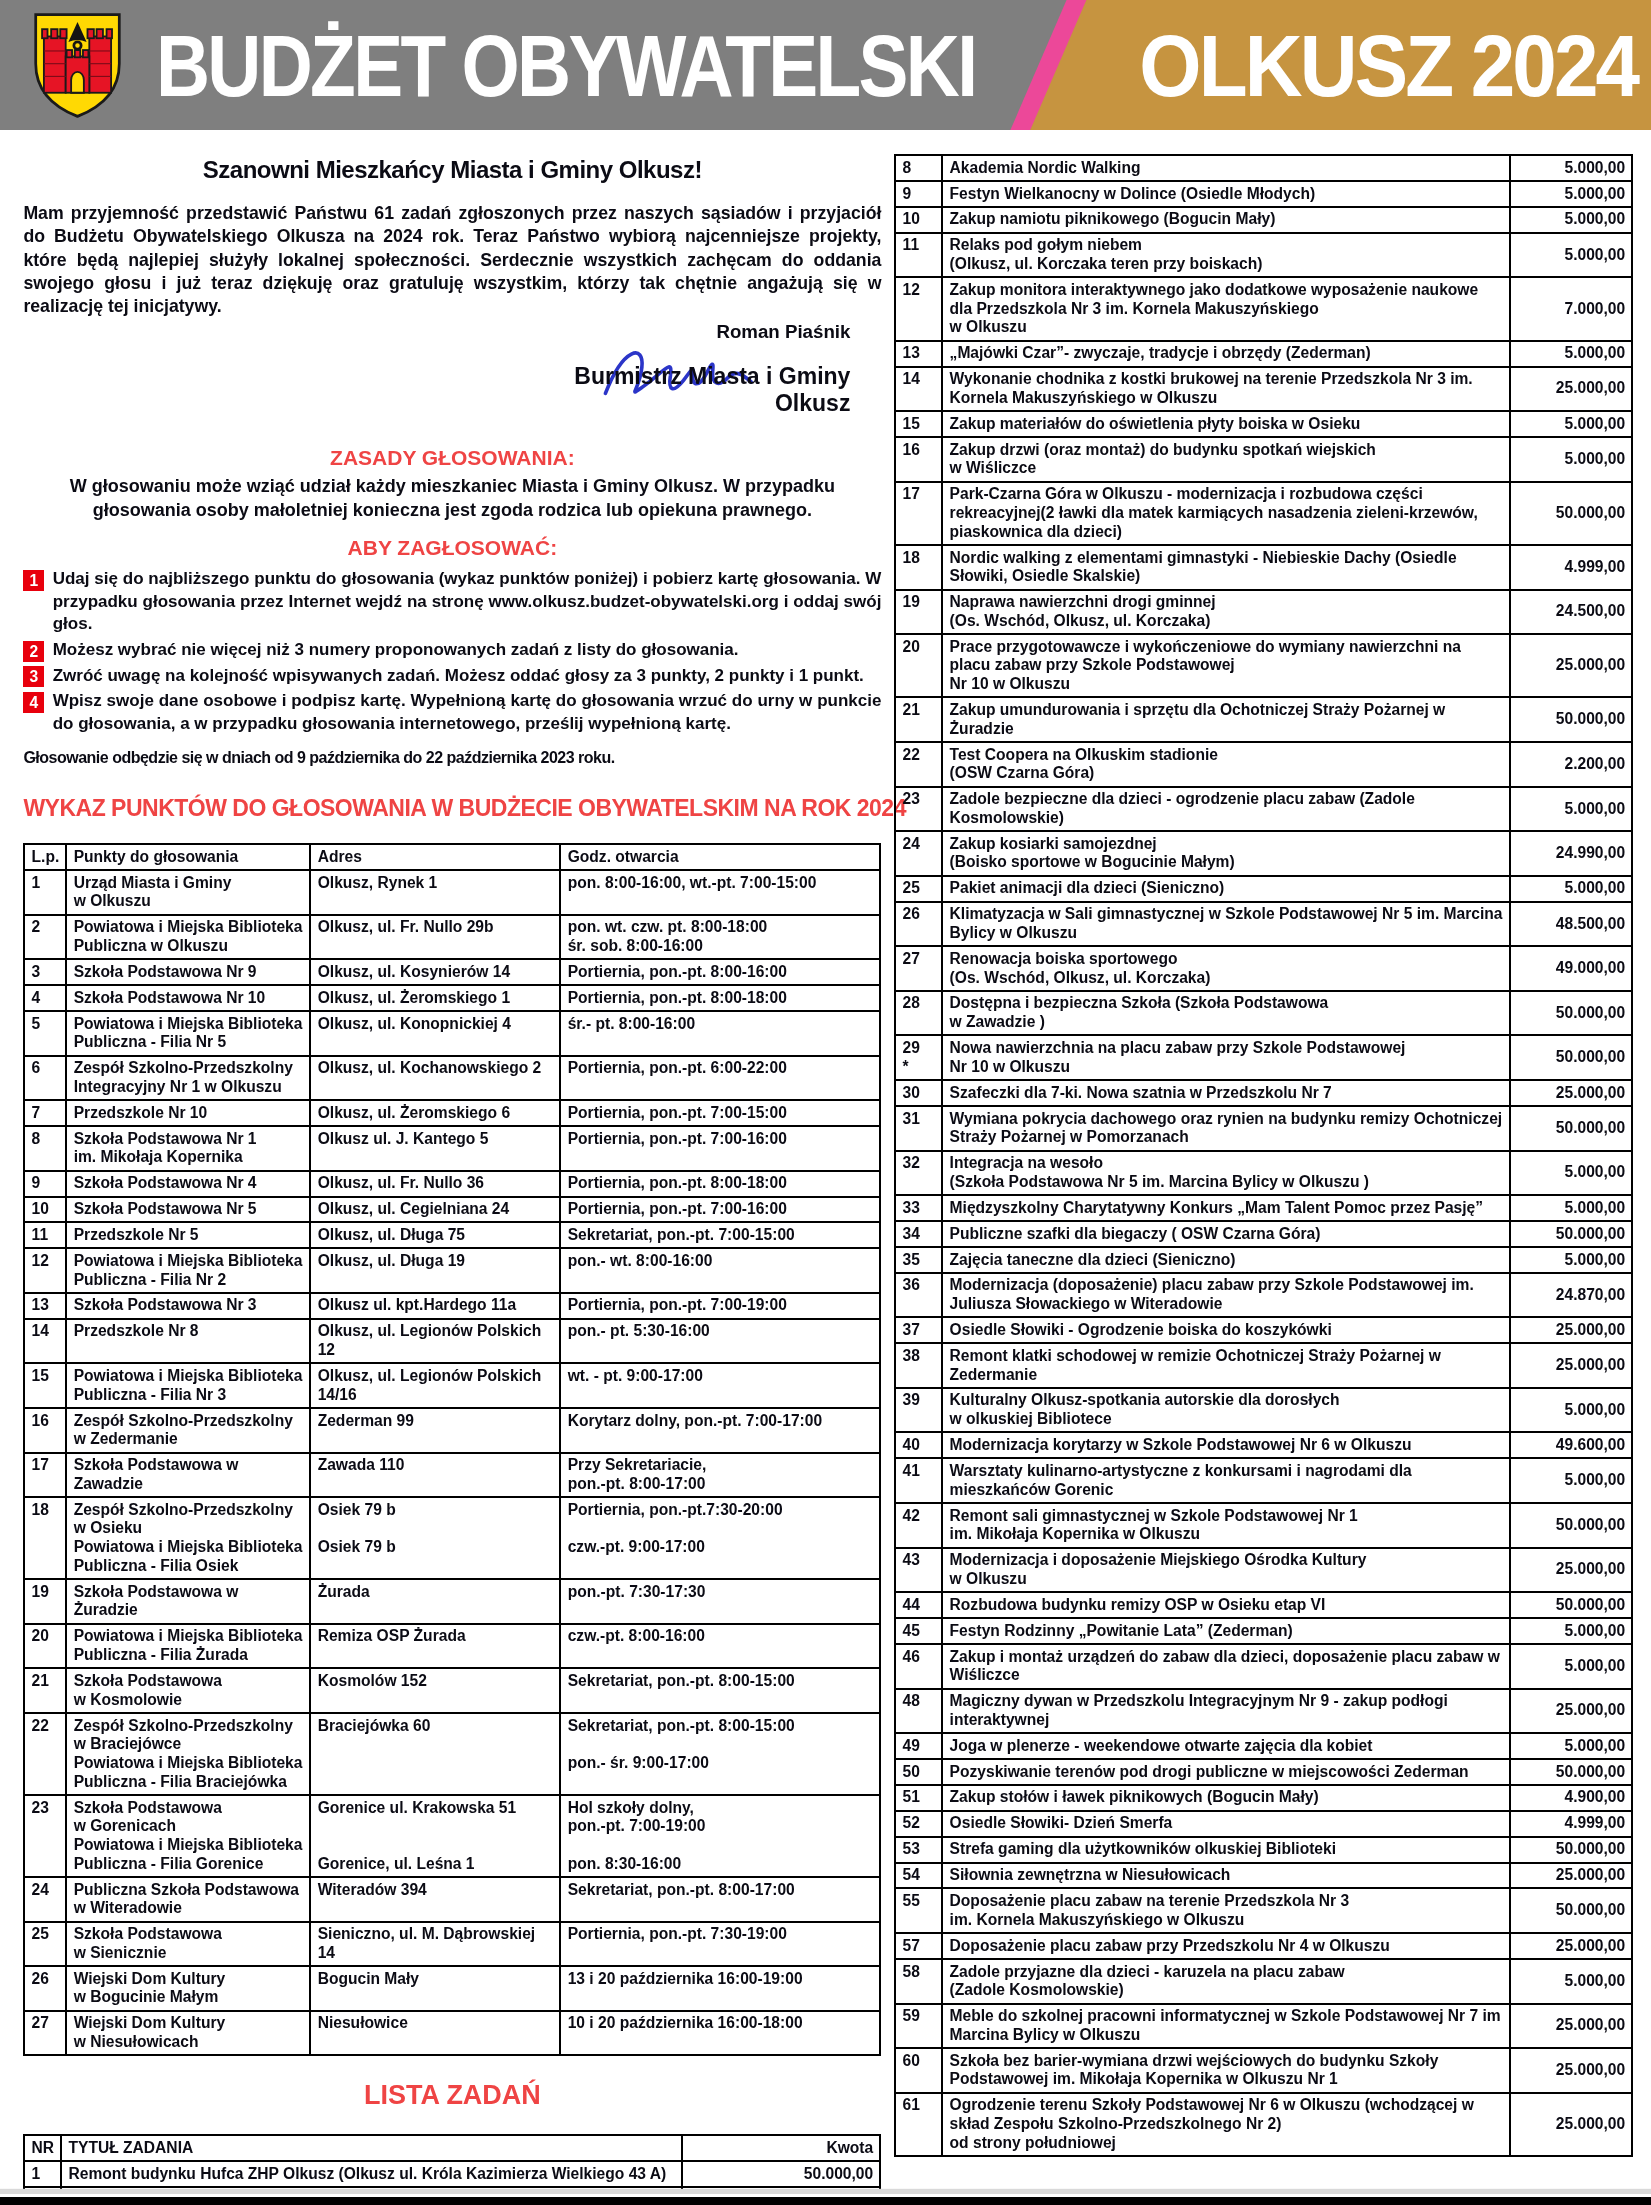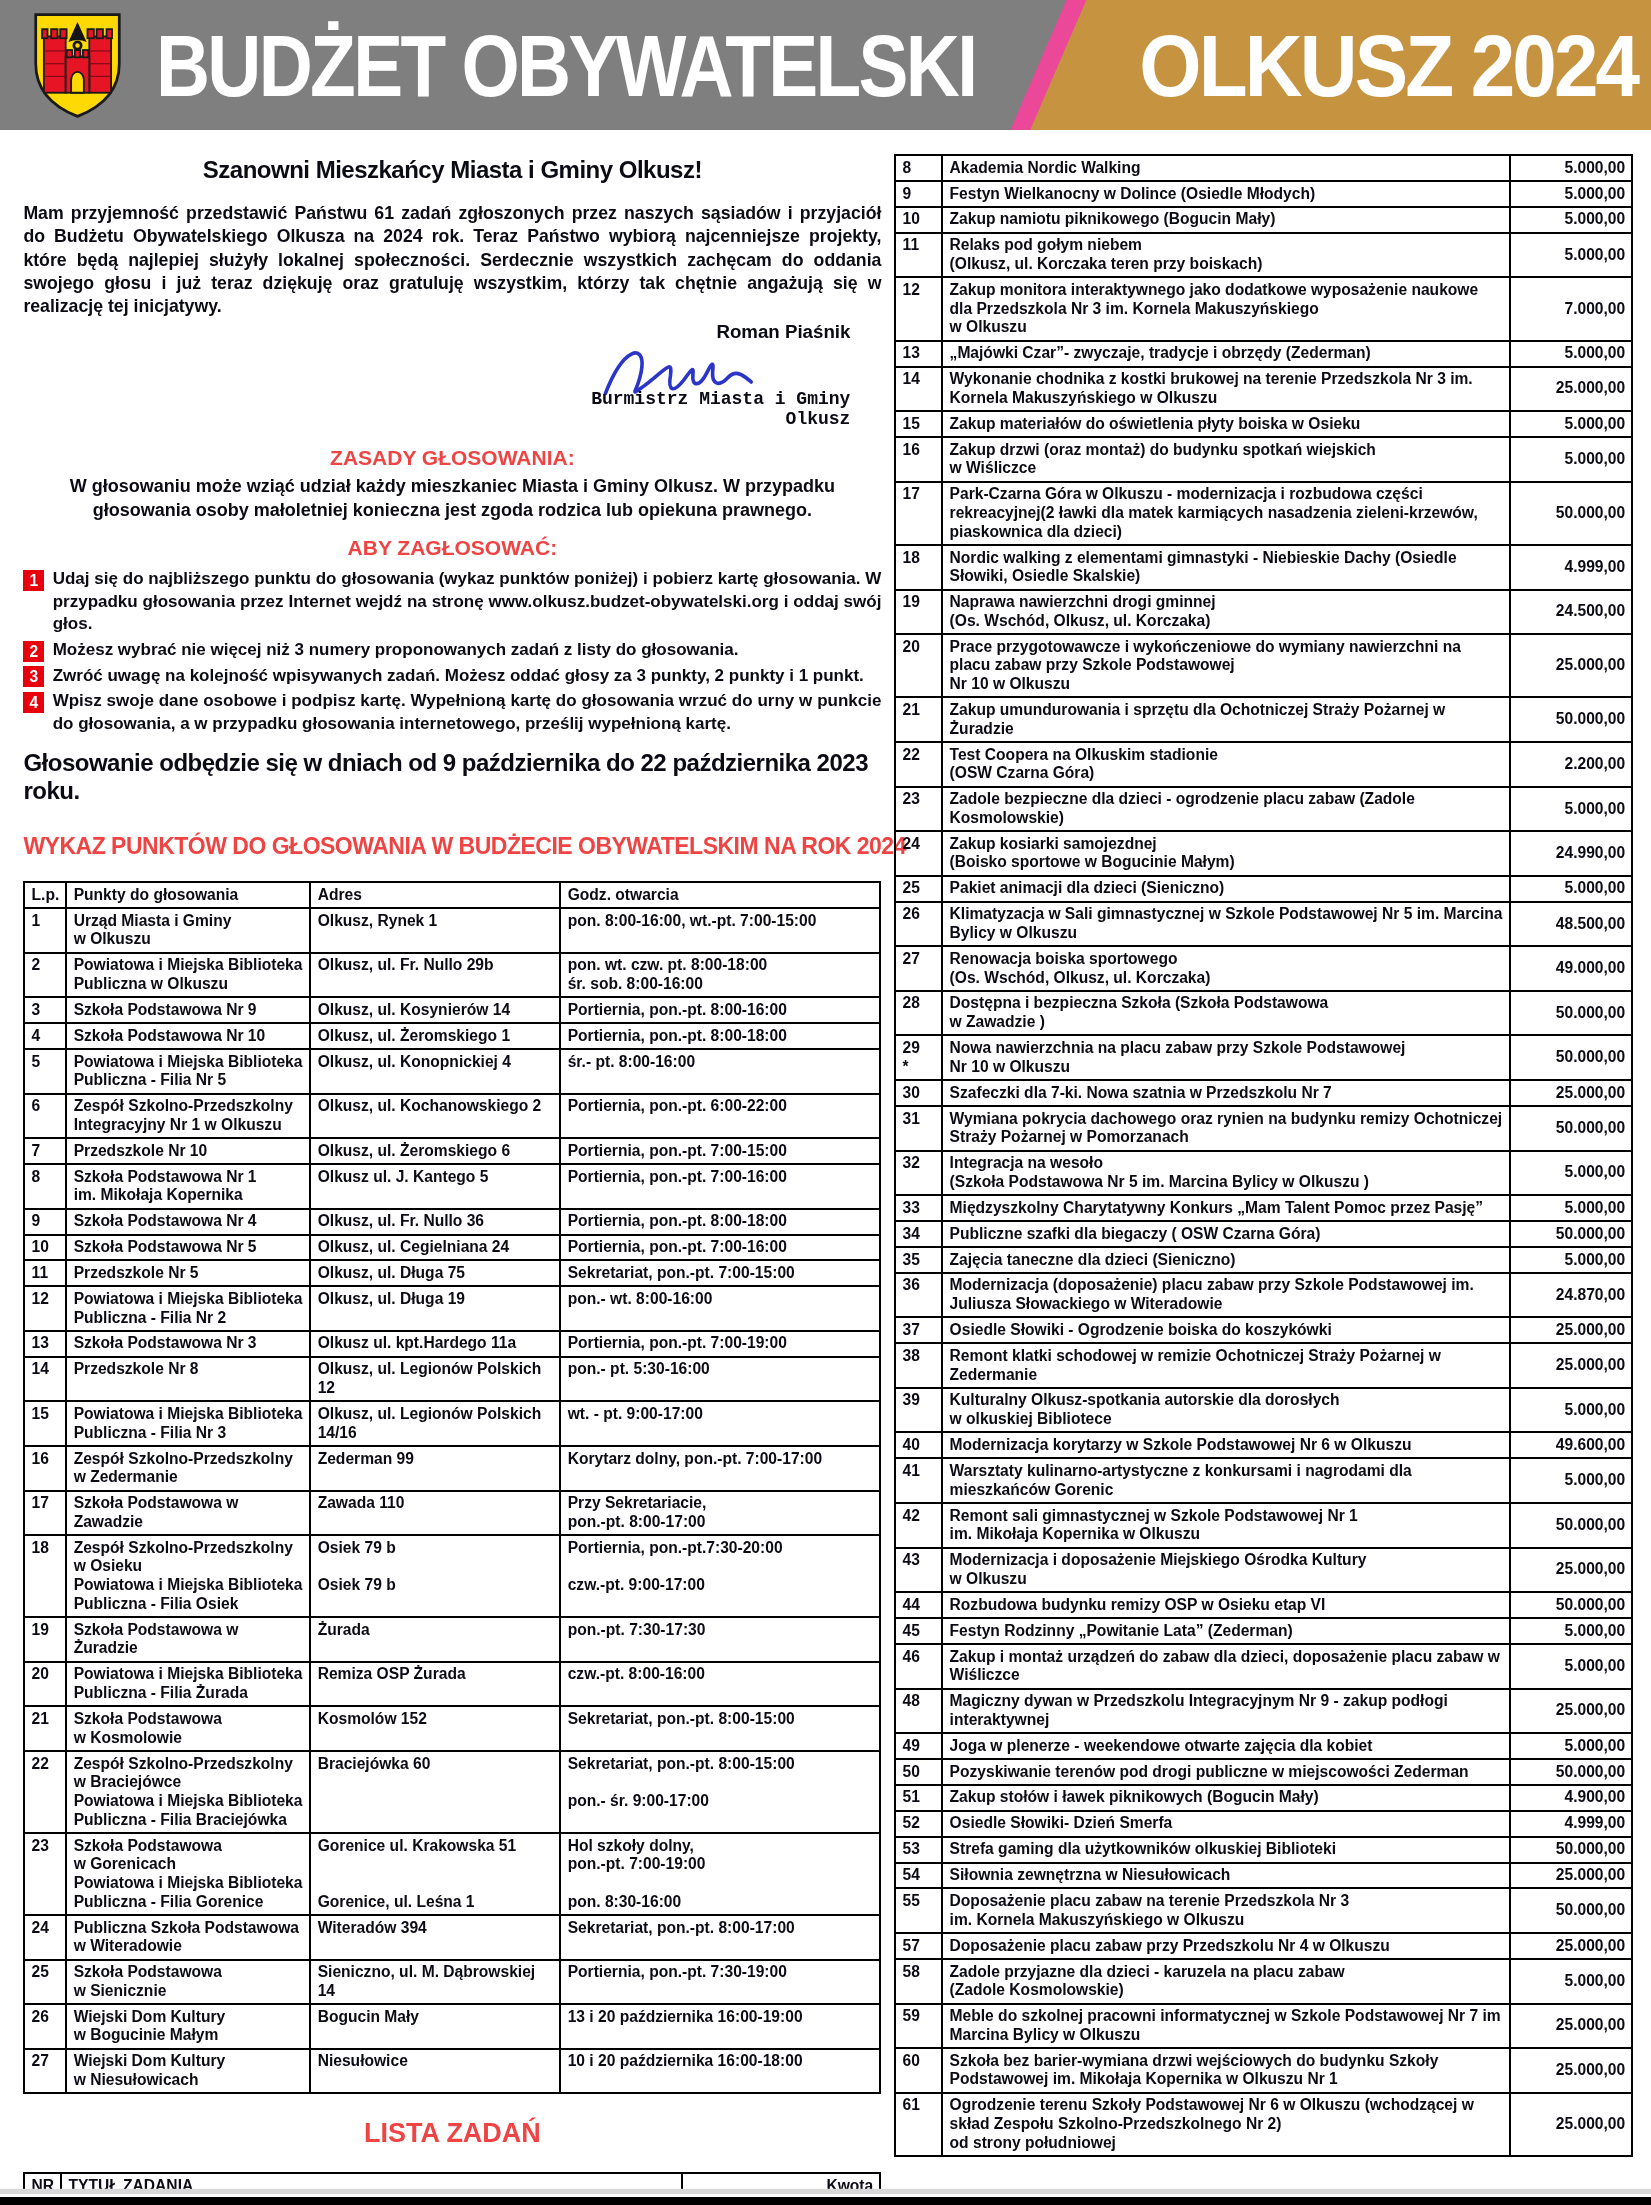--- a/index.html
+++ b/index.html
@@ -27,31 +27,31 @@
   
   .columns{display:grid;grid-template-columns:858px 739px;column-gap:13px;
     padding:21px 0 0 23.4px;}
   .col-left,.col-right{min-width:0;}
   
   .intro-heading{font-size:24px;text-align:center;margin:5.2px 0 17.7px 0;letter-spacing:-0.5px;}
   .intro-body{font-size:17.7px;line-height:1.32;text-align:justify;margin:0 0 2.1px 0;}
   .signature{width:333px;margin-left:auto;margin-right:31px;text-align:right;position:relative;height:112px;}
   .sig-name{font-size:18.7px;}
   .sig-scribble{position:absolute;left:78px;top:15.6px;width:177px;height:68px;}
-  .sig-title{position:absolute;bottom:4px;width:100%;font-size:18px;font-family:Liberation Mono, monospace;}
+  .sig-title{position:absolute;bottom:16px;width:100%;font-size:23px;}
   
   .red{color:#ef4444;}
   .rules-heading{font-size:21px;text-align:center;margin:13.5px 0 5.2px 0;}
   .rules-body{font-size:18px;line-height:1.3;text-align:center;margin:0;}
   .steps{list-style:none;margin:8.3px 0 0 0;padding:0;}
   .steps li{display:flex;align-items:flex-start;font-size:17px;line-height:1.33;margin-bottom:3.1px;}
   .stepnum{flex:0 0 21px;height:21px;background:#e8000d;color:#fff;text-align:center;
     line-height:21px;font-size:15.6px;margin-right:8.3px;margin-top:1.6px;}
   .steptext{flex:1;text-align:justify;}
-  .dates{font-size:24px;margin:13.5px 0 0 0;letter-spacing:-0.5px;}
+  .dates{font-size:16px;margin:13.5px 0 0 0;letter-spacing:-0.5px;}
   .wykaz-heading{font-size:23px;text-align:center;letter-spacing:-0.5px;margin:28px 0 21px 0;white-space:nowrap;}
   
   table{border-collapse:collapse;width:100%;}
   th,td{border:2.1px solid #000;vertical-align:top;padding:2.6px 6.2px;
     font-size:15.6px;line-height:1.2;white-space:pre-line;}
   thead th{text-align:left;}
   td.nr,th.nr{text-align:left;}
   td.amount,th.amount{text-align:right;vertical-align:middle;white-space:nowrap;}
   table.tasks td.title{text-align:left;}
   table.points{margin-bottom:5.2px;}

